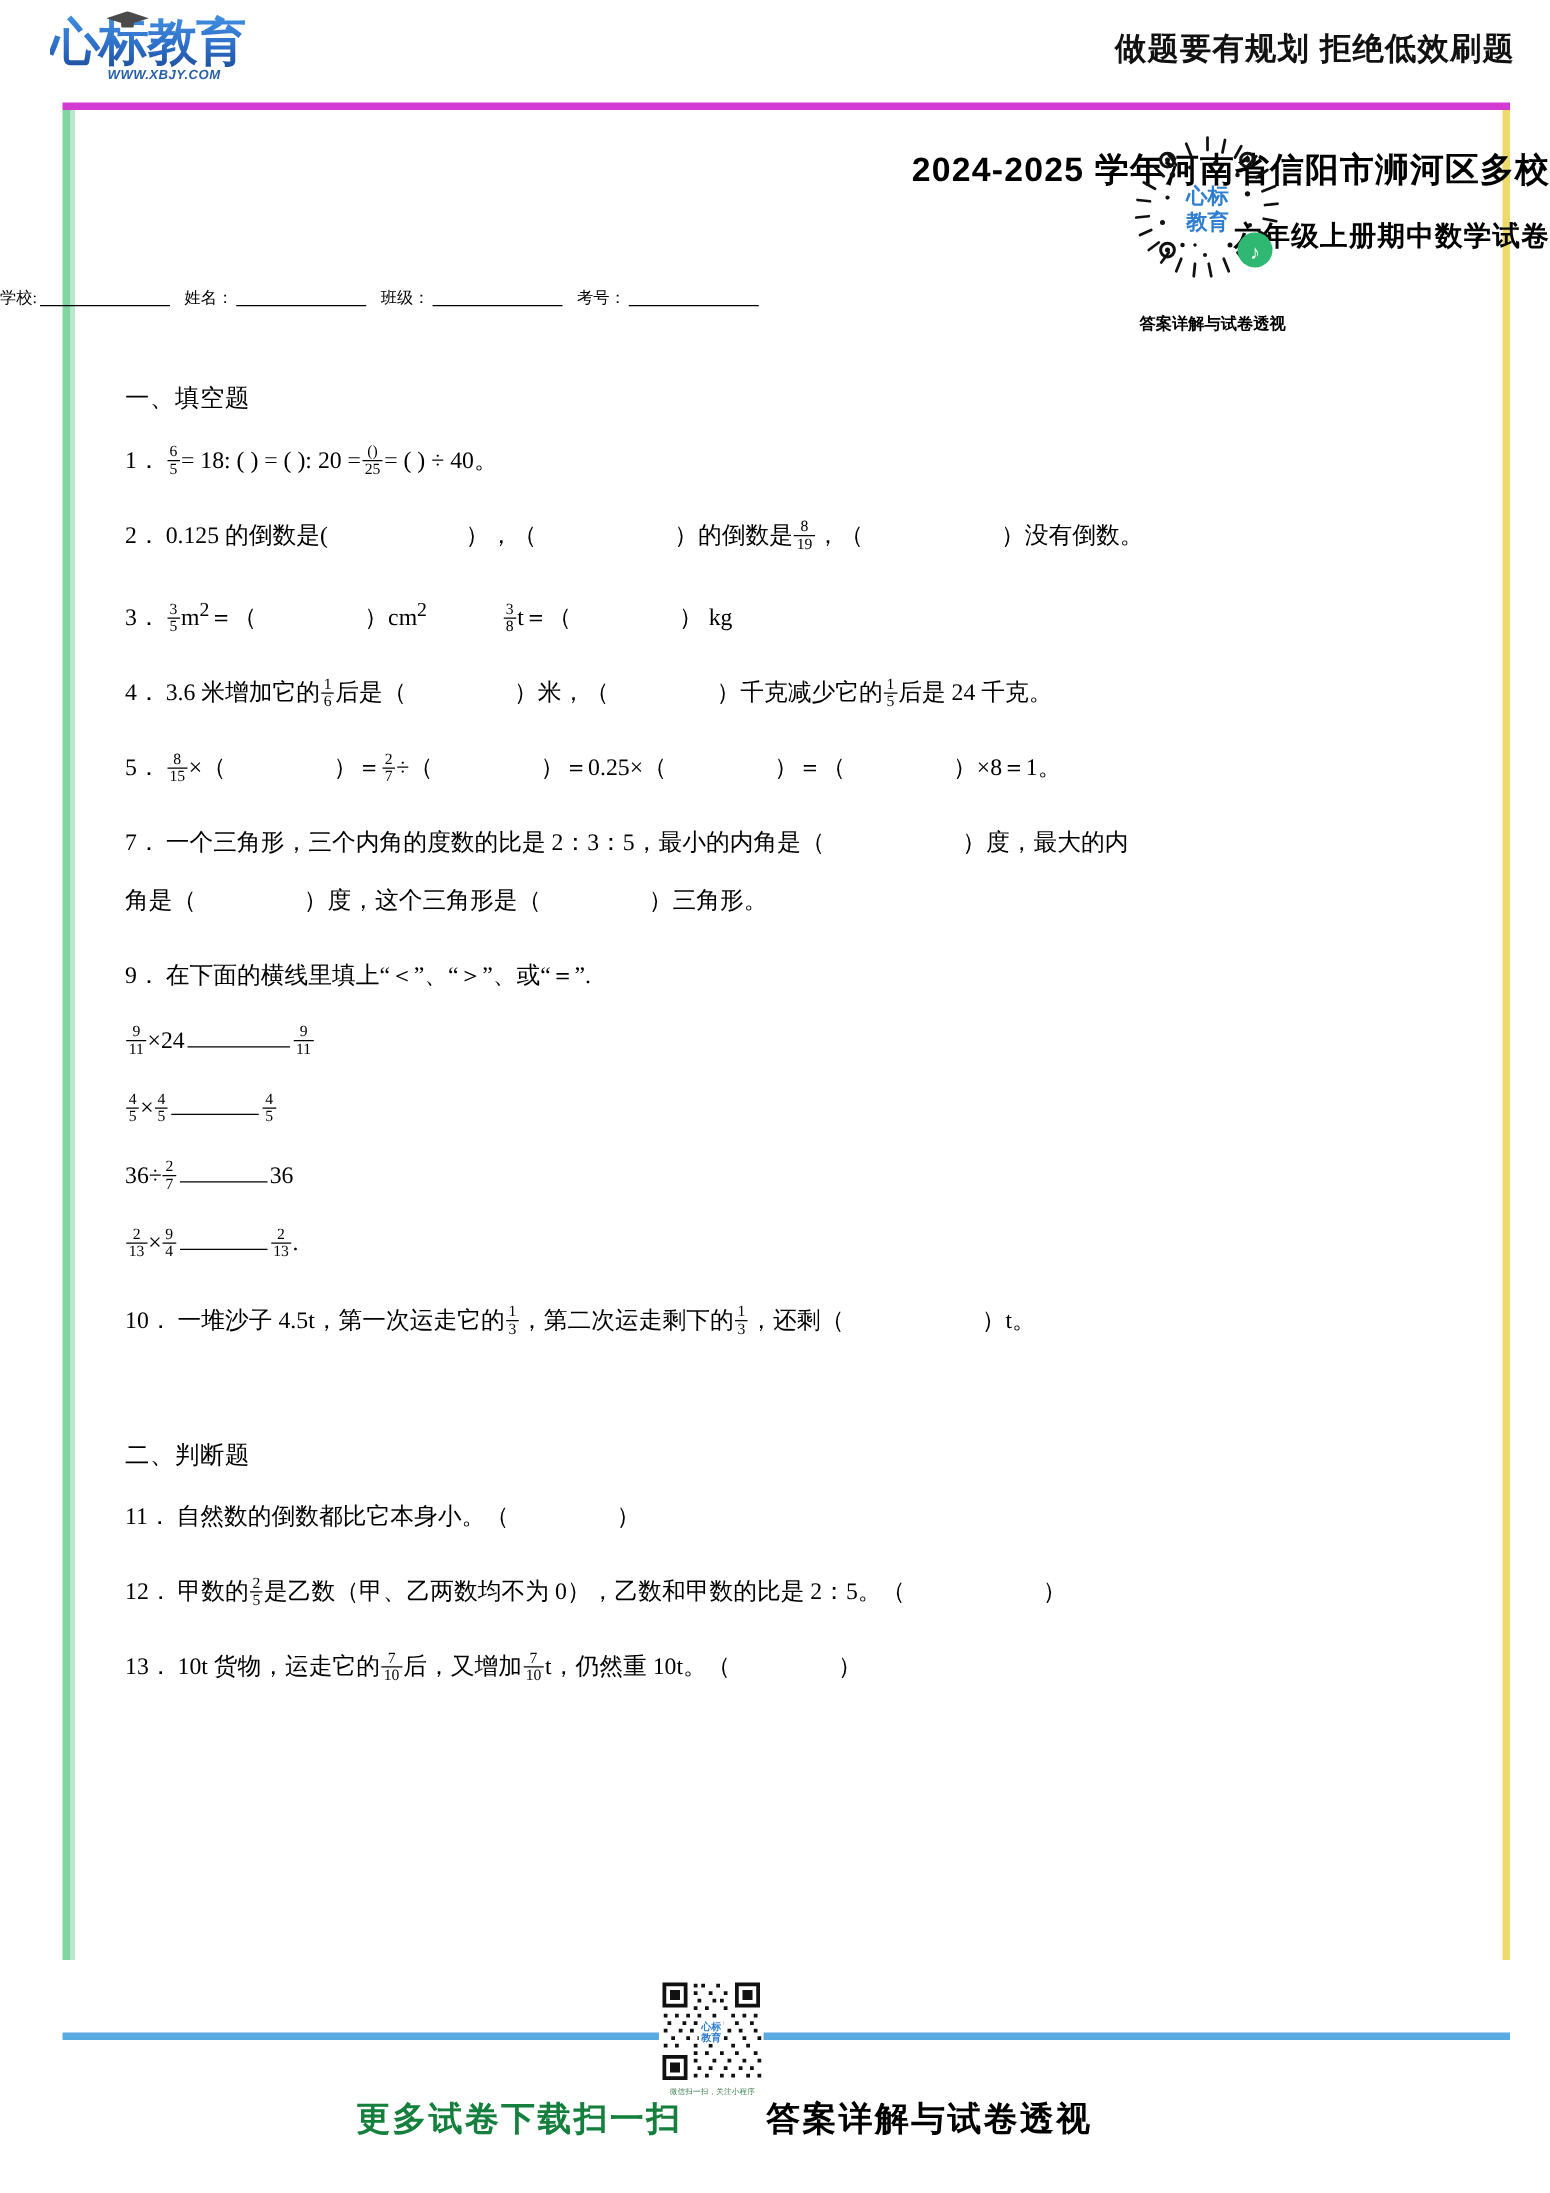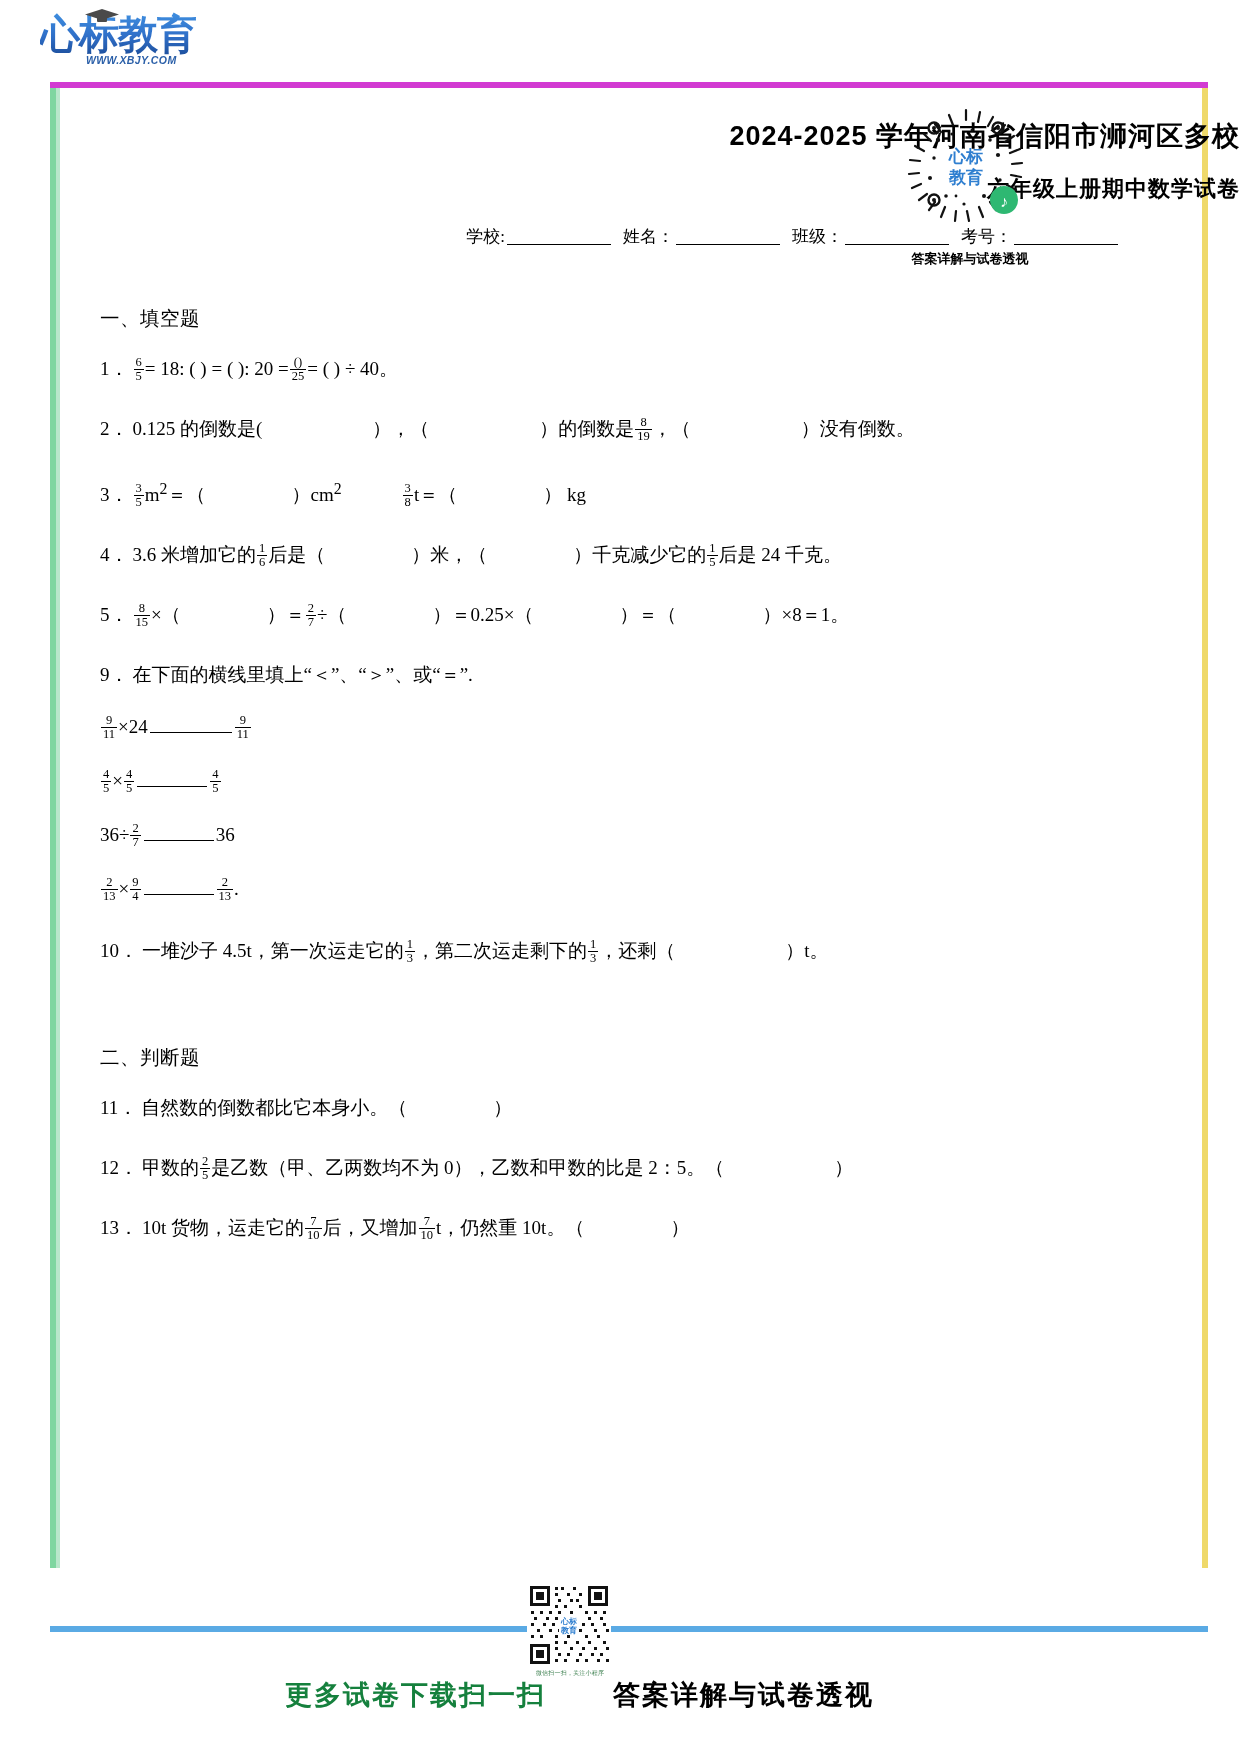--- a/index.html
+++ b/index.html
@@ -108,22 +108,22 @@
     font-weight: bold;
     color: #000;
   }
   .title1 { top: 118px; font-size: 27px; letter-spacing: 1px; }
   .title2 { top: 174px; font-size: 22px; letter-spacing: 1px; }
 
   .infoline {
     position: absolute;
     left: 0; top: 224px;
     width: 1120px;
-    text-align: right;
-    font-size: 17px;
+    text-align: left;
+    font-size: 13px;
   }
   .infoline .blank {
     display: inline-block;
     border-bottom: 1.4px solid #000;
     width: 104px;
     height: 20px;
     vertical-align: -3px;
     margin: 0 2px;
   }
   .infoline .lbl { margin-left: 10px; }
@@ -242,20 +242,21 @@
 
   <div class="logo">
     <span class="logo-text">心标教育</span>
     <svg class="logo-cap" viewBox="0 0 34 15">
       <polygon points="17,0 34,5.5 17,11 0,5.5" fill="#4a4a4a"></polygon>
       <rect x="12" y="8" width="10" height="5" rx="1" fill="#4a4a4a"></rect>
     </svg>
     <span class="logo-url">WWW.XBJY.COM</span>
   </div>
 
+  <div class="slogan">做题要有规划 拒绝低效刷题</div>
 </div>
 
 <div class="rule-magenta"></div>
 <div class="rule-left-green"></div>
 <div class="rule-left-green2"></div>
 <div class="rule-right-yellow"></div>
 <div class="rule-bottom-blue"></div>
 
 <div class="title1">2024-2025 学年河南省信阳市浉河区多校</div>
 <div class="title2">六年级上册期中数学试卷</div>
@@ -340,20 +341,23 @@
 
   <div class="q">
     <span class="num">4．</span><span>3.6 米增加它的</span><span class="frac"><span class="n">1</span><span class="d">6</span></span><span>后是（</span><span class="gap-m"></span><span>）米，（</span><span class="gap-m"></span><span>）千克减少它的</span><span class="frac"><span class="n">1</span><span class="d">5</span></span><span>后是 24 千克。</span>
   </div>
 
   <div class="q">
     <span class="num">5．</span><span class="frac"><span class="n">8</span><span class="d">15</span></span><span>×（</span><span class="gap-m"></span><span>）＝</span><span class="frac"><span class="n">2</span><span class="d">7</span></span><span>÷（</span><span class="gap-m"></span><span>）＝0.25×（</span><span class="gap-m"></span><span>）＝（</span><span class="gap-m"></span><span>）×8＝1。</span>
   </div>
 
 
+  <div class="q">
+    <span class="num">7．</span><span>一个三角形，三个内角的度数的比是 2：3：5，最小的内角是（</span><span class="gap-l"></span><span>）度，最大的内</span><br><span>角是（</span><span class="gap-m"></span><span>）度，这个三角形是（</span><span class="gap-m"></span><span>）三角形。</span>
+  </div>
 
 
   <div class="q" style="margin-bottom:4px;">
     <span class="num">9．</span><span>在下面的横线里填上“＜”、“＞”、或“＝”.</span>
   </div>
 
   <div class="cmp">
     <span class="frac"><span class="n">9</span><span class="d">11</span></span><span>×24</span><span class="uline"></span><span class="frac"><span class="n">9</span><span class="d">11</span></span>
   </div>
 

